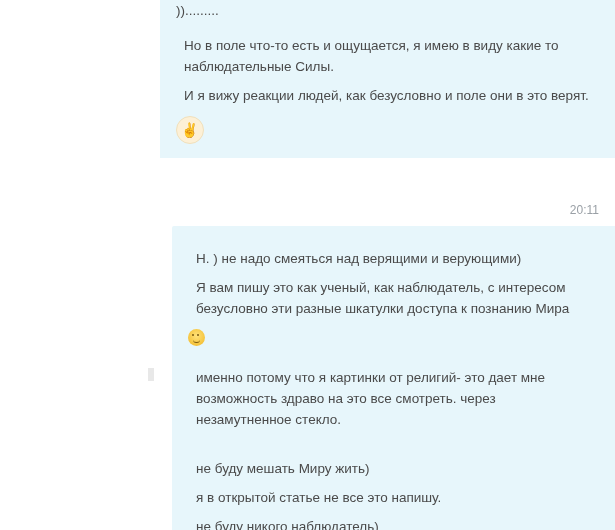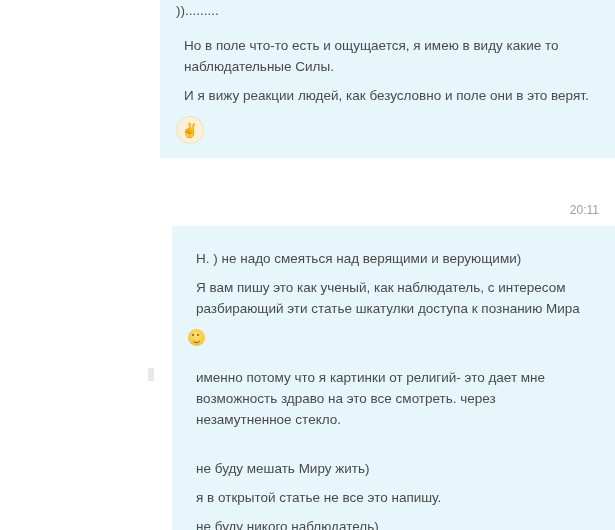--- a/index.html
+++ b/index.html
@@ -133,21 +133,21 @@
     <p class="para">И я вижу реакции людей, как безусловно и поле они в это верят.</p>
     <div class="reaction">
       <span>✌</span>
     </div>
   </div>
 
   <div class="timestamp-row">20:11</div>
 
   <div class="bubble-main msg-block">
     <p class="para">Н. ) не надо смеяться над верящими и верующими)</p>
-    <p class="para">Я вам пишу это как ученый, как наблюдатель, с интересом разбирающий эти статье шкатулки доступа к познанию Мира</p>
+    <p class="para">Я вам пишу это как ученый, как наблюдатель, с интересом безусловно эти разные шкатулки доступа к познанию Мира</p>
     <span class="emoji-smile"></span>
     <div class="para-gap"></div>
     <p class="para">именно потому что я картинки от религий- это дает мне возможность здраво на это все смотреть. через незамутненное стекло.</p>
     <div class="para-gap"></div>
     <p class="para">не буду мешать Миру жить)</p>
     <p class="para">я в открытой статье не все это напишу.</p>
     <p class="para">не буду никого наблюдатель)</p>
   </div>
 
   <div class="cursor-artifact"></div>

